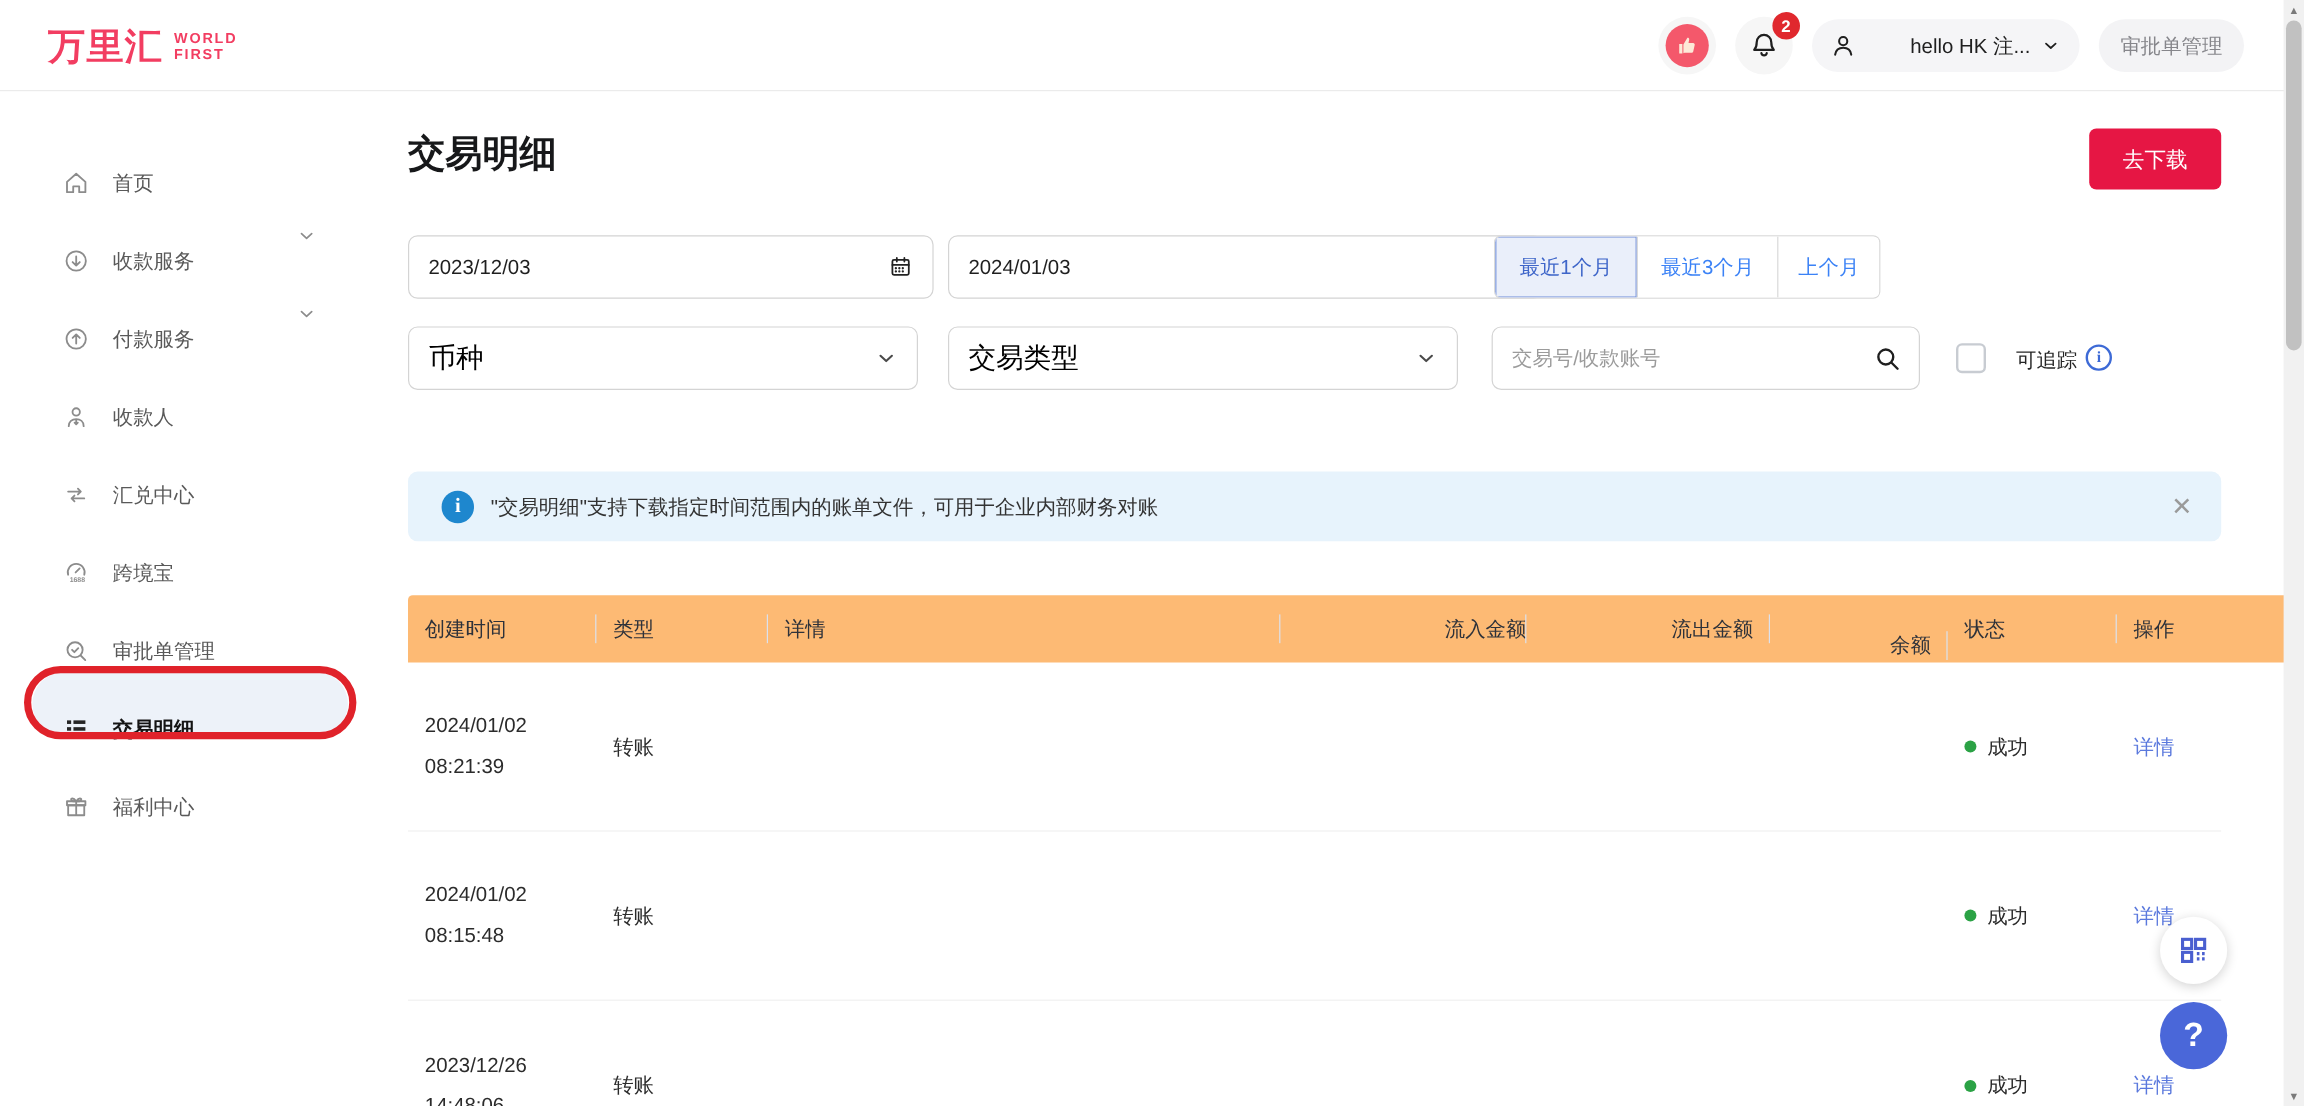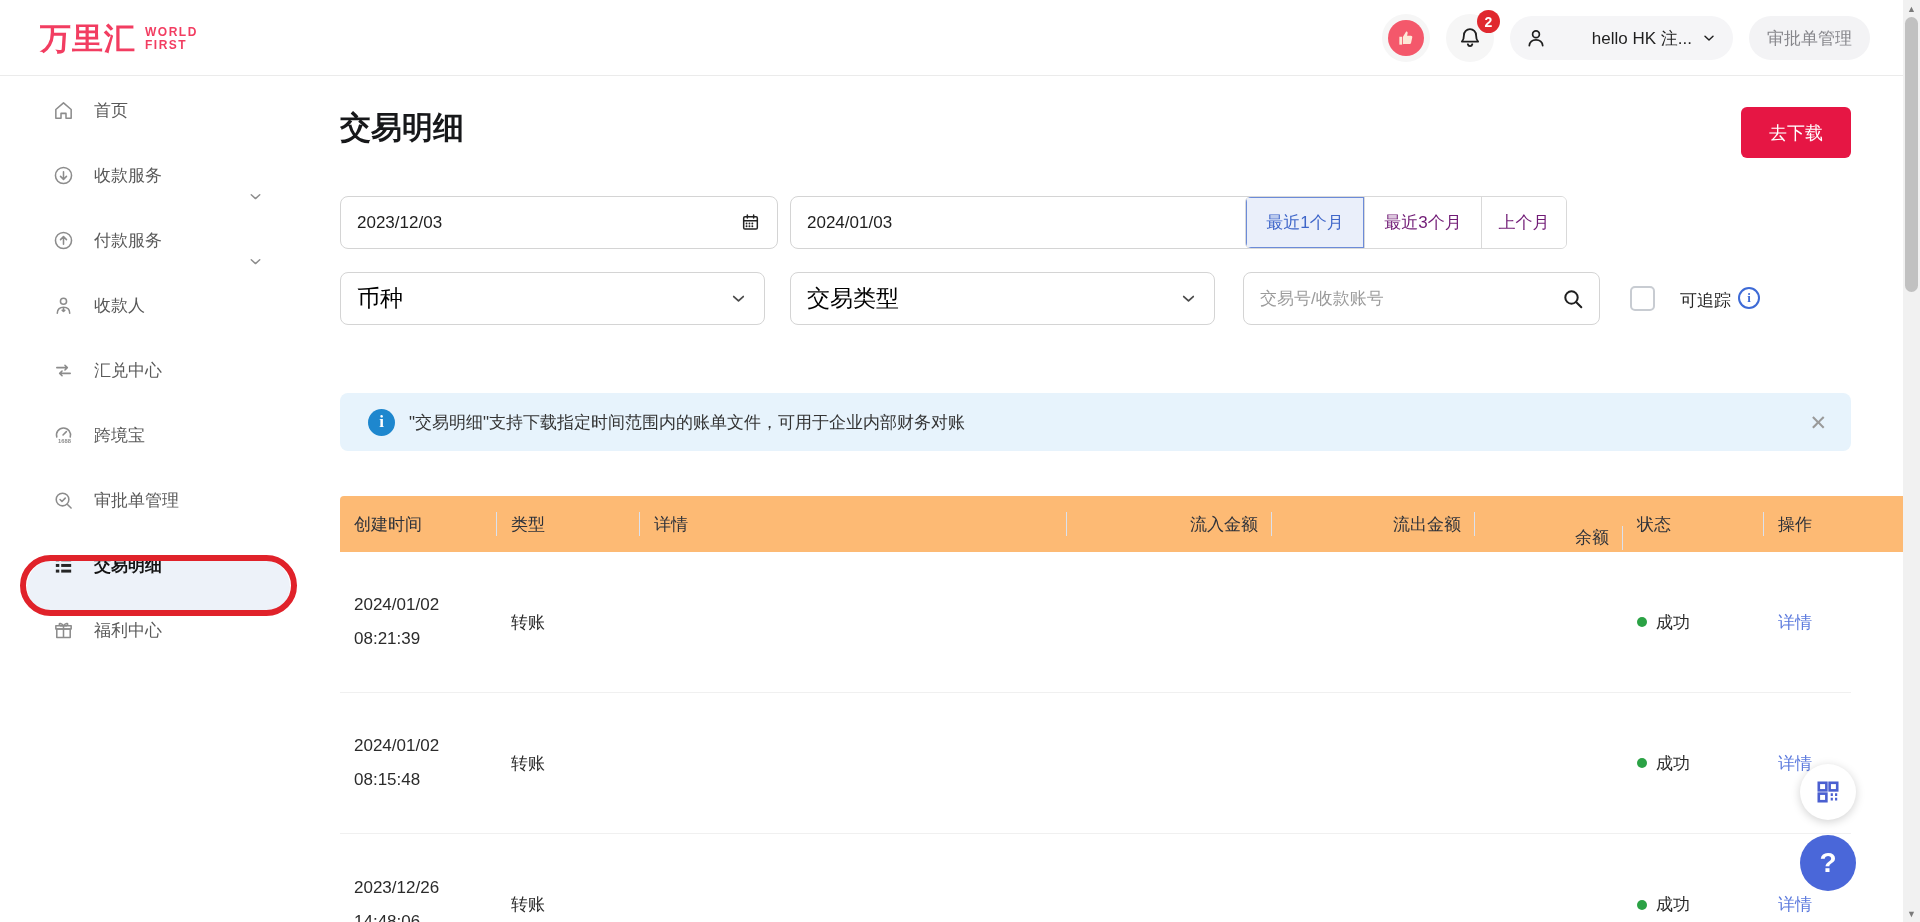--- a/index.html
+++ b/index.html
@@ -17,40 +17,40 @@
   .circ-btn { width:48px; height:48px; border-radius:50%; background:#F6F6F6; display:flex; align-items:center; justify-content:center; position:relative; }
   .thumb-inner { width:36px; height:36px; border-radius:50%; background:#F4586B; display:flex; align-items:center; justify-content:center; }
   .badge { position:absolute; top:-4px; right:-6px; min-width:23px; height:23px; border-radius:12px; background:#E0282E;
     color:#fff; font-size:14px; font-weight:700; display:flex; align-items:center; justify-content:center; }
   .user-pill { height:44px; background:#F5F5F7; border-radius:22px; display:flex; align-items:center; padding:0 16px 0 14px; gap:9px; }
   .user-pill .uname { font-size:17px; color:#1F1F1F;margin-left:35px; }
   .old-ver { height:44px; background:#F3F3F5; border-radius:22px; display:flex; align-items:center; padding:0 18px; font-size:17px; color:#86868B; }
 
   
   .sidebar { position:absolute; left:0; top:77px; width:300px; bottom:0; background:#fff; padding-top:22px; z-index:10; }
-  .side-item { position:relative; height:65px; display:flex; align-items:flex-start; padding-left:52px; gap:19px; cursor:pointer; }
+  .side-item { position:relative; height:65px; display:flex; align-items:flex-end; padding-left:52px; gap:19px; cursor:pointer; }
   .side-item .lbl { font-size:17px; color:#595959; }
   .side-item .chev { position:absolute; right:36px; top:24px; }
   .side-item.active { }
   .active-pill { position:absolute; left:27px; top:6px; width:263px; height:53px; background:#EDF2F9; border-radius:27px; z-index:-1; }
   .side-item.active .lbl { color:#141414; font-weight:700; }
   .annotation { position:absolute; left:20px; top:555px; width:277px; height:61px; border:6px solid #E0222A;
     border-radius:32px; z-index:15; pointer-events:none; }
 
   
   .main { position:absolute; left:340px; top:77px; width:1511px; height:845px; }
   .page-title { position:absolute; left:0; top:30px; font-size:31px; font-weight:700; color:#17181A; }
   .btn-download { position:absolute; right:0; top:30px; width:110px; height:51px; background:#E61644; border:none;
     border-radius:6px; color:#fff; font-size:18px; font-family:inherit; cursor:pointer; }
 
   .date-box { position:absolute; top:119px; height:53px; border:1px solid #D4D4D4; border-radius:8px; background:#fff;
     display:flex; align-items:center; padding:0 16px; cursor:pointer; }
   .date-box .dval { flex:1; font-size:17px; color:#1F1F1F; }
   .seg-group { position:absolute; left:905px; top:119px; height:53px; display:flex; border:1px solid #D9D9D9; border-radius:6px; overflow:hidden; background:#fff; }
-  .seg { height:100%; display:flex; align-items:center; justify-content:center; font-size:17px; color:#701a75; cursor:pointer; background:#fff; }
+  .seg { height:100%; display:flex; align-items:center; justify-content:center; font-size:17px; color:#3b82f6; cursor:pointer; background:#fff; }
   .seg + .seg { border-left:1px solid #D9D9D9; }
   .seg.active { background:#EAEFFA; color:#3F66C9; box-shadow:inset 0 0 0 1px #6C8BD8; border-left:none; }
 
   .select-box { position:absolute; top:195px; height:53px; border:1px solid #D4D4D4; border-radius:8px; background:#fff;
     display:flex; align-items:center; padding:0 16px; cursor:pointer; }
   .select-box .ph { flex:1; font-size:23px; color:#000000; }
   .search-box { position:absolute; left:903px; top:195px; width:357px; height:53px; border:1px solid #D4D4D4; border-radius:8px;
     background:#fff; display:flex; align-items:center; padding:0 14px 0 16px; }
   .search-box input { flex:1; border:none; outline:none; font-size:17px; font-family:inherit; color:#1F1F1F; background:transparent; }
   .search-box input::placeholder { color:#9B9B9B; }
@@ -63,21 +63,21 @@
     display:flex; align-items:center; padding:0 24px 0 28px; }
   .banner-i { width:27px; height:27px; border-radius:50%; background:#1E87CE; color:#fff; font-size:17px; font-weight:700;
     display:flex; align-items:center; justify-content:center; font-family:"Liberation Serif",serif; flex:none; }
   .banner-text { margin-left:14px; font-size:17px; color:#333; flex:1; }
   .banner-close { font-size:21px; color:#9A9A9A; cursor:pointer; line-height:1; }
 
   .thead { position:absolute; left:0; top:419px; width:1704px; height:56px; background:#fdba74; border-radius:4px 4px 0 0; display:flex; align-items:center; }
   .hcell { position:relative; height:100%; display:flex; align-items:center; font-size:17px; color:#2E323A; }
   .hcell:not(:last-child)::after { content:""; position:absolute; right:0; top:16px; width:1px; height:24px; background:#DBE1ED; }
   .c1{width:157px; padding-left:14px;} .c2{width:143px; padding-left:14px;} .c3{width:427px; padding-left:14px;}
-  .c4{width:205px; padding-right:14px; justify-content:flex-end;} .c5{width:203px; padding-right:14px; justify-content:flex-end;}
+  .c4{width:205px; justify-content:flex-end;} .c5{width:203px; padding-right:14px; justify-content:flex-end;}
   .c6{width:148px; padding-right:14px; justify-content:flex-end;margin-top:27px;} .c7{width:141px; padding-left:14px;} .c8{width:87px; padding-left:14px;}
 
   .trow { position:absolute; left:0; width:1511px; height:141px; display:flex; align-items:center; border-bottom:1px solid #F0F0F0; }
   .tcell { height:100%; display:flex; align-items:center; font-size:17px; color:#2B2B2B; }
   .dt { line-height:34px; }
   .status-dot { width:10px; height:10px; border-radius:50%; background:#2BA245; margin-right:9px; flex:none; }
   .link { color:#5B79DD; cursor:pointer; }
 
   
   .fab { position:absolute; width:56px; height:56px; border-radius:50%; display:flex; align-items:center; justify-content:center; z-index:30; cursor:pointer; }

